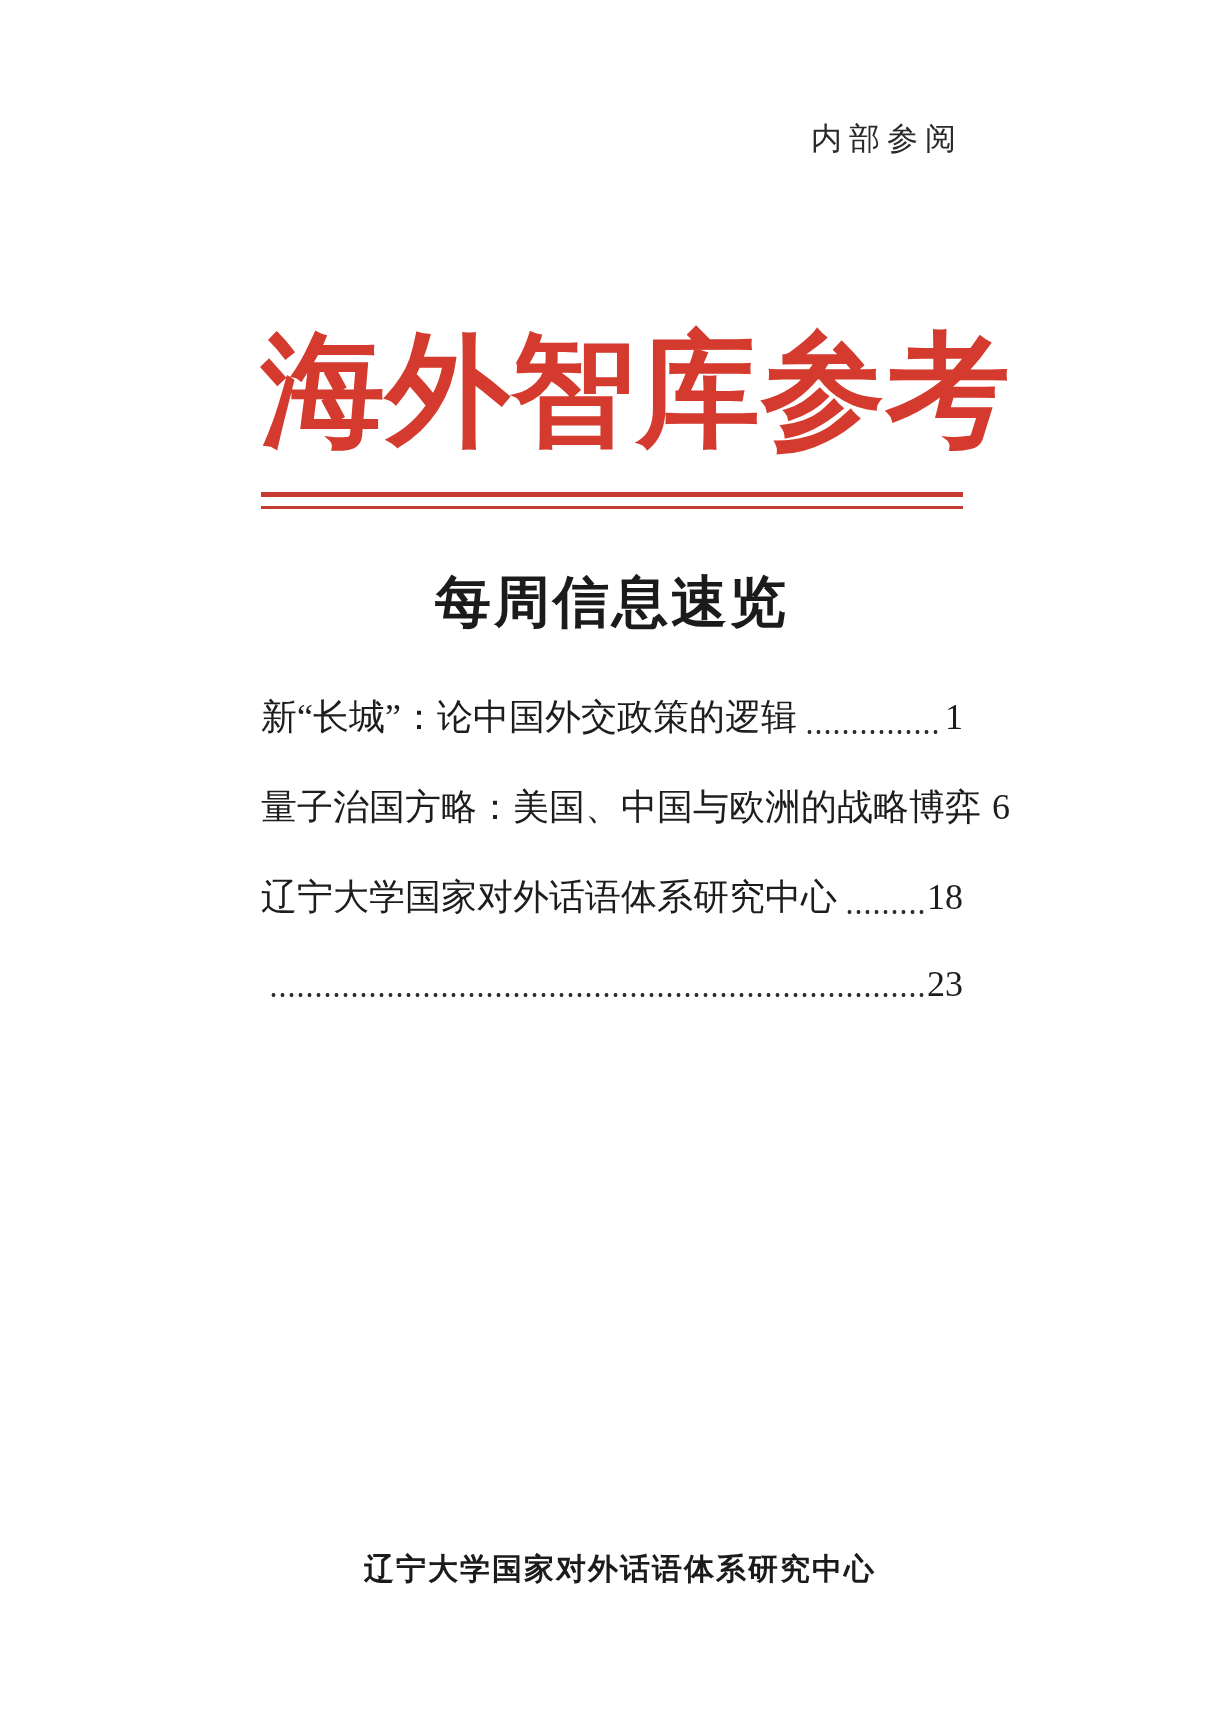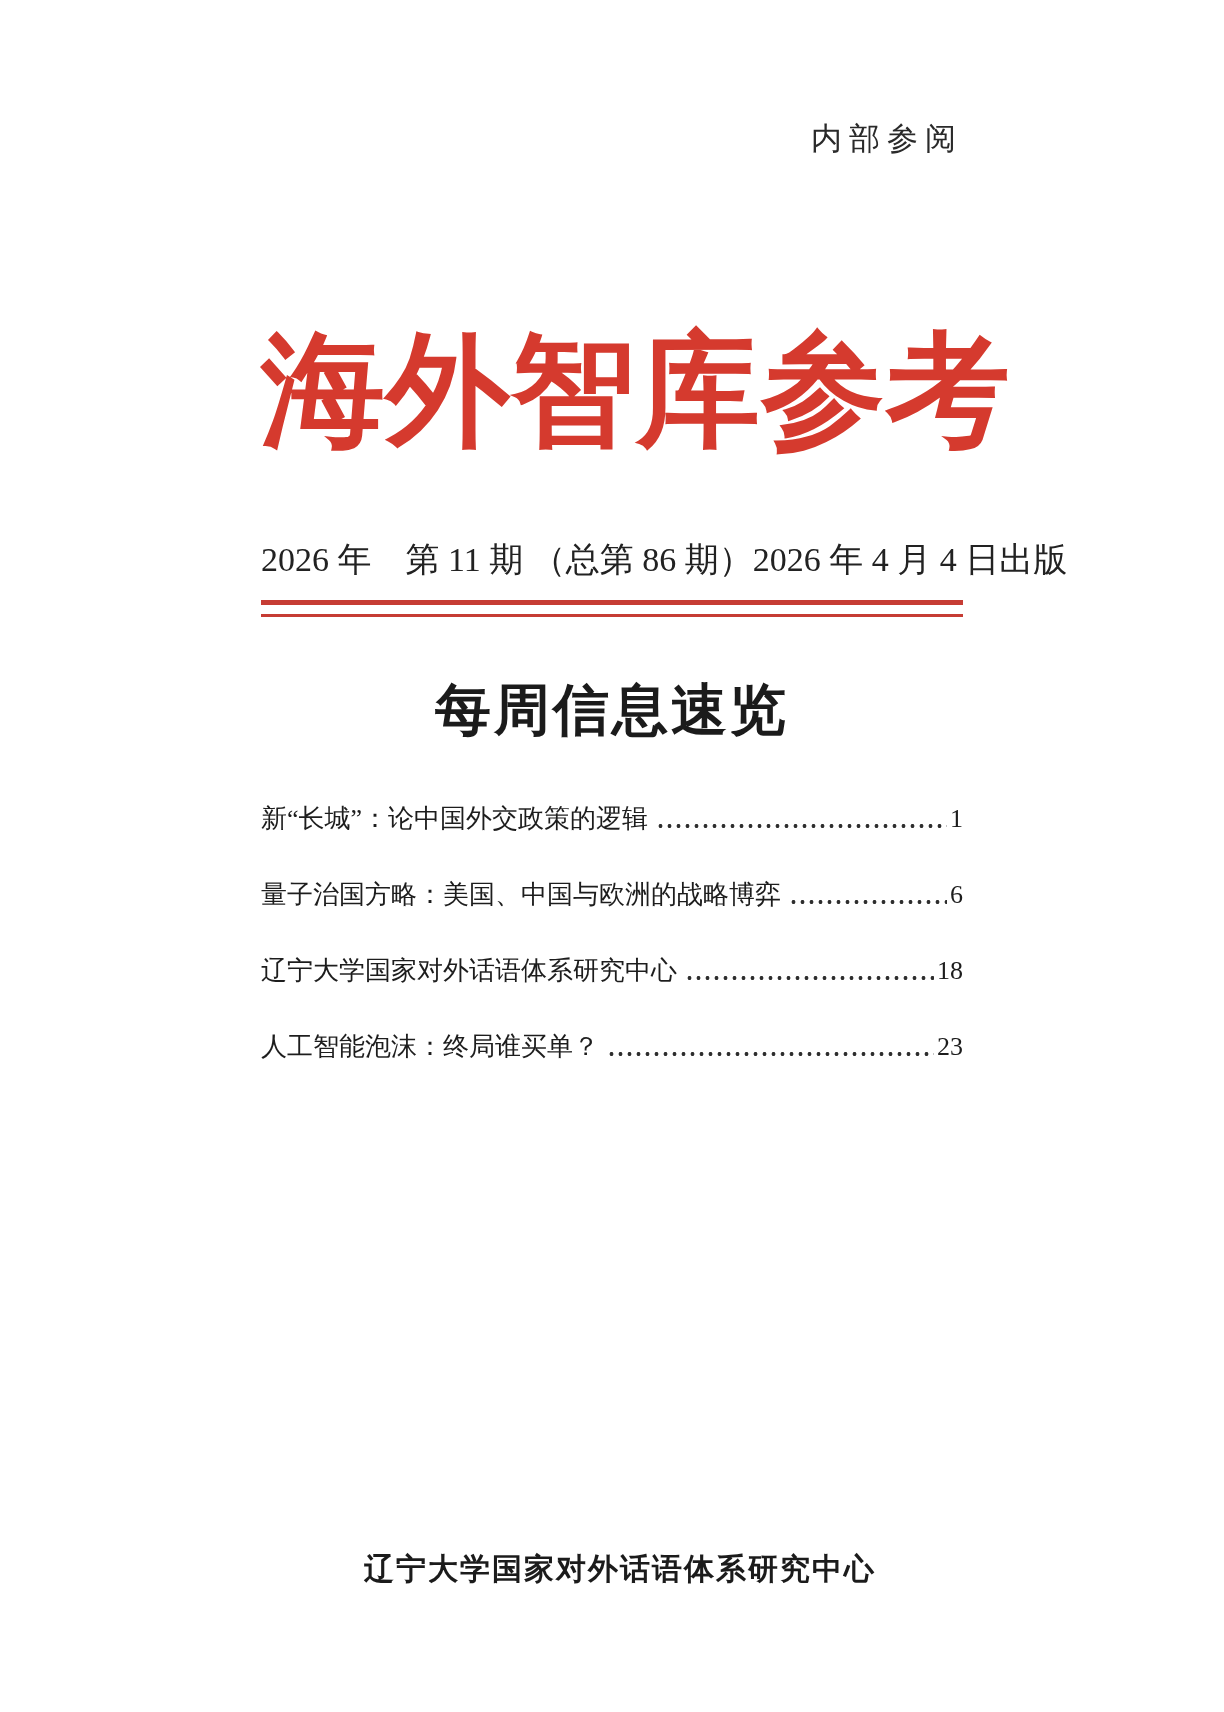--- a/index.html
+++ b/index.html
@@ -63,21 +63,21 @@
     text-align: center;
     font-size: 56px;
     font-weight: 700;
     letter-spacing: 3px;
     color: #1b1b1b;
     font-family: "Liberation Sans", sans-serif;
   }
   
   .toc {
     margin-top: 52px;
-    font-size: 26px;
+    font-size: 36px;
     color: #1d1d1d;
   }
   .toc-row {
     display: flex;
     align-items: baseline;
     margin-bottom: 41px;
     white-space: nowrap;
   }
   .toc-title {
     flex: 0 0 auto;
@@ -113,24 +113,20 @@
 </head>
 <body>
 
 <div class="page">
   <div class="content">
 
     <div class="classification">内部参阅</div>
 
     <div class="masthead-title">海外智库参考</div>
 
-    <div class="issue-row">
-      <span>2026 年　第 11 期 （总第 86 期）</span>
-      <span>2026 年 4 月 4 日出版</span>
-    </div>
 
     <div class="double-rule"></div>
 
     <div class="section-title">每周信息速览</div>
 
     <div class="toc">
 
         <div class="toc-row">
           <span class="toc-title">新“长城”：论中国外交政策的逻辑</span>
           <span class="dots"></span>
@@ -144,21 +140,20 @@
         </div>
 
 
         <div class="toc-row">
           <span class="toc-title">辽宁大学国家对外话语体系研究中心</span>
           <span class="dots"></span>
           <span class="toc-page">18</span>
         </div>
 
         <div class="toc-row">
-          <span class="toc-title">人工智能泡沫：终局谁买单？</span>
           <span class="dots"></span>
           <span class="toc-page">23</span>
         </div>
       </div>
 
   </div>
 
   <div class="footer">辽宁大学国家对外话语体系研究中心</div>
 </div>
 

